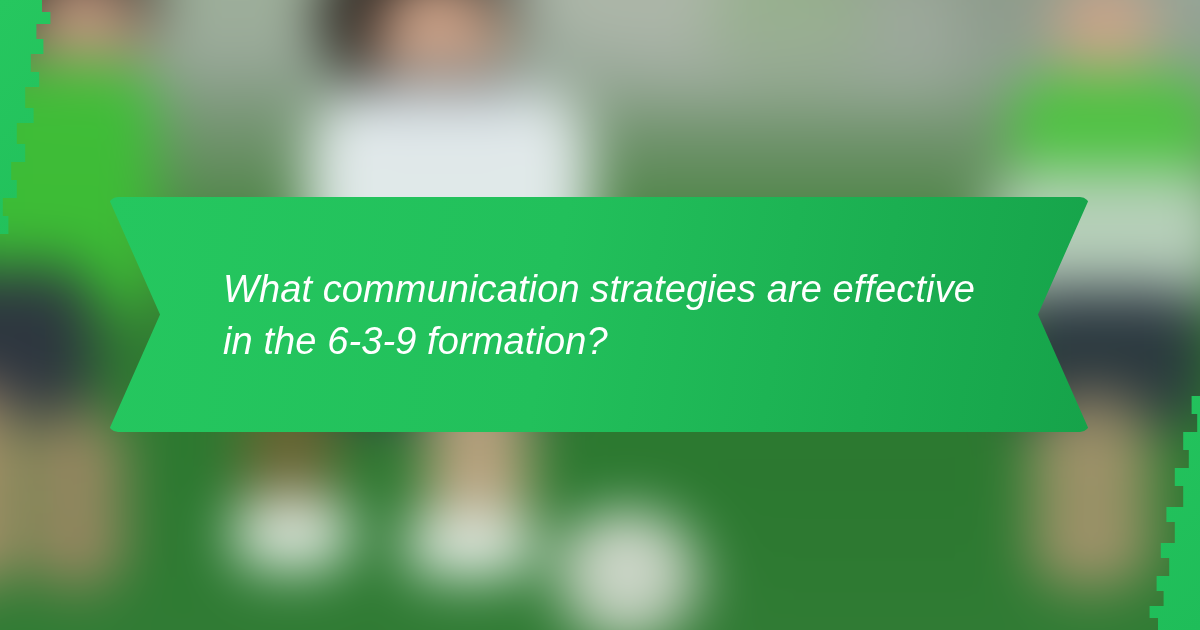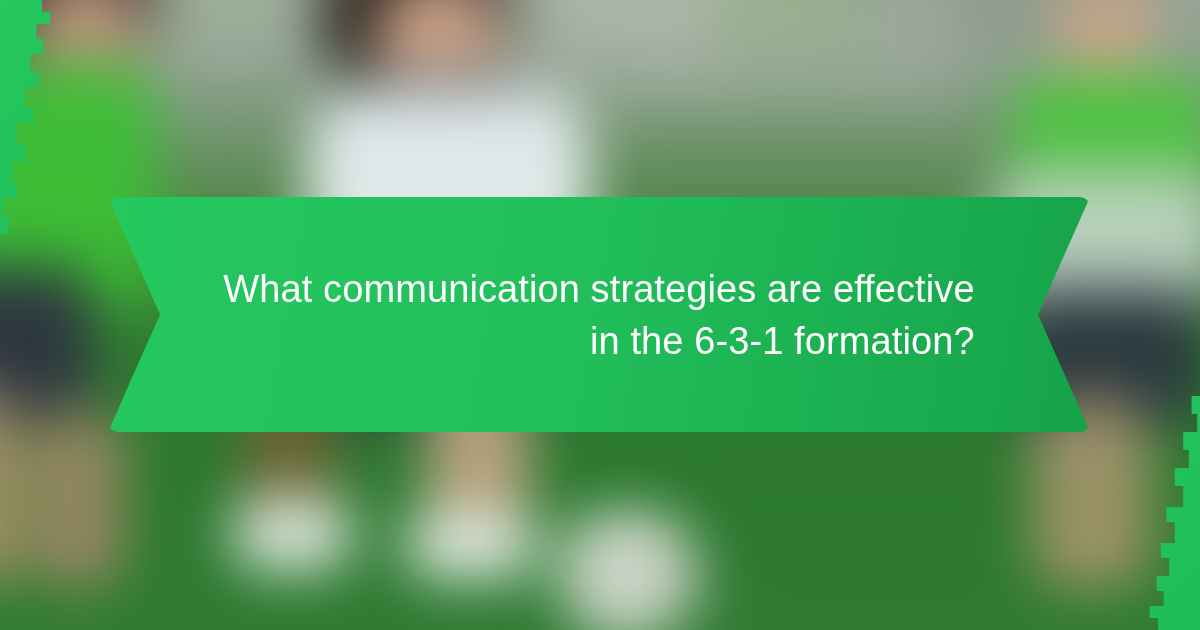--- a/index.html
+++ b/index.html
@@ -145,24 +145,25 @@
     border-radius: 10px;
     display: flex;
     align-items: center;
     justify-content: center;
   }
   .banner-text {
     color: #ffffff;
     font-size: 38px;
     line-height: 52px;
     font-weight: 400;
-    text-align: right;
+    text-align: left;
     letter-spacing: .1px;
     max-width: 800px;
     padding: 0 40px;
+    font-style: italic;
   }
   .banner-line { display: block; }
 </style>
 </head>
 <body>
 
 <div id="canvas">
 
   <div class="photo-layer">
     <div class="photo-base"></div>
@@ -206,17 +207,17 @@
     <div class="pitch-stripe" style="top:540px"></div>
     <div class="pitch-stripe" style="top:610px"></div>
   </div>
 
   <div class="corner-deco corner-top-left"></div>
   <div class="corner-deco corner-bottom-right"></div>
 
   <div class="banner">
     <div class="banner-text">
       <span class="banner-line">What communication strategies are effective</span>
-      <span class="banner-line">in the 6-3-1 formation?</span>
+      <span class="banner-line">in the 6-3-9 formation?</span>
     </div>
   </div>
 
 </div>
 
 </body></html>

